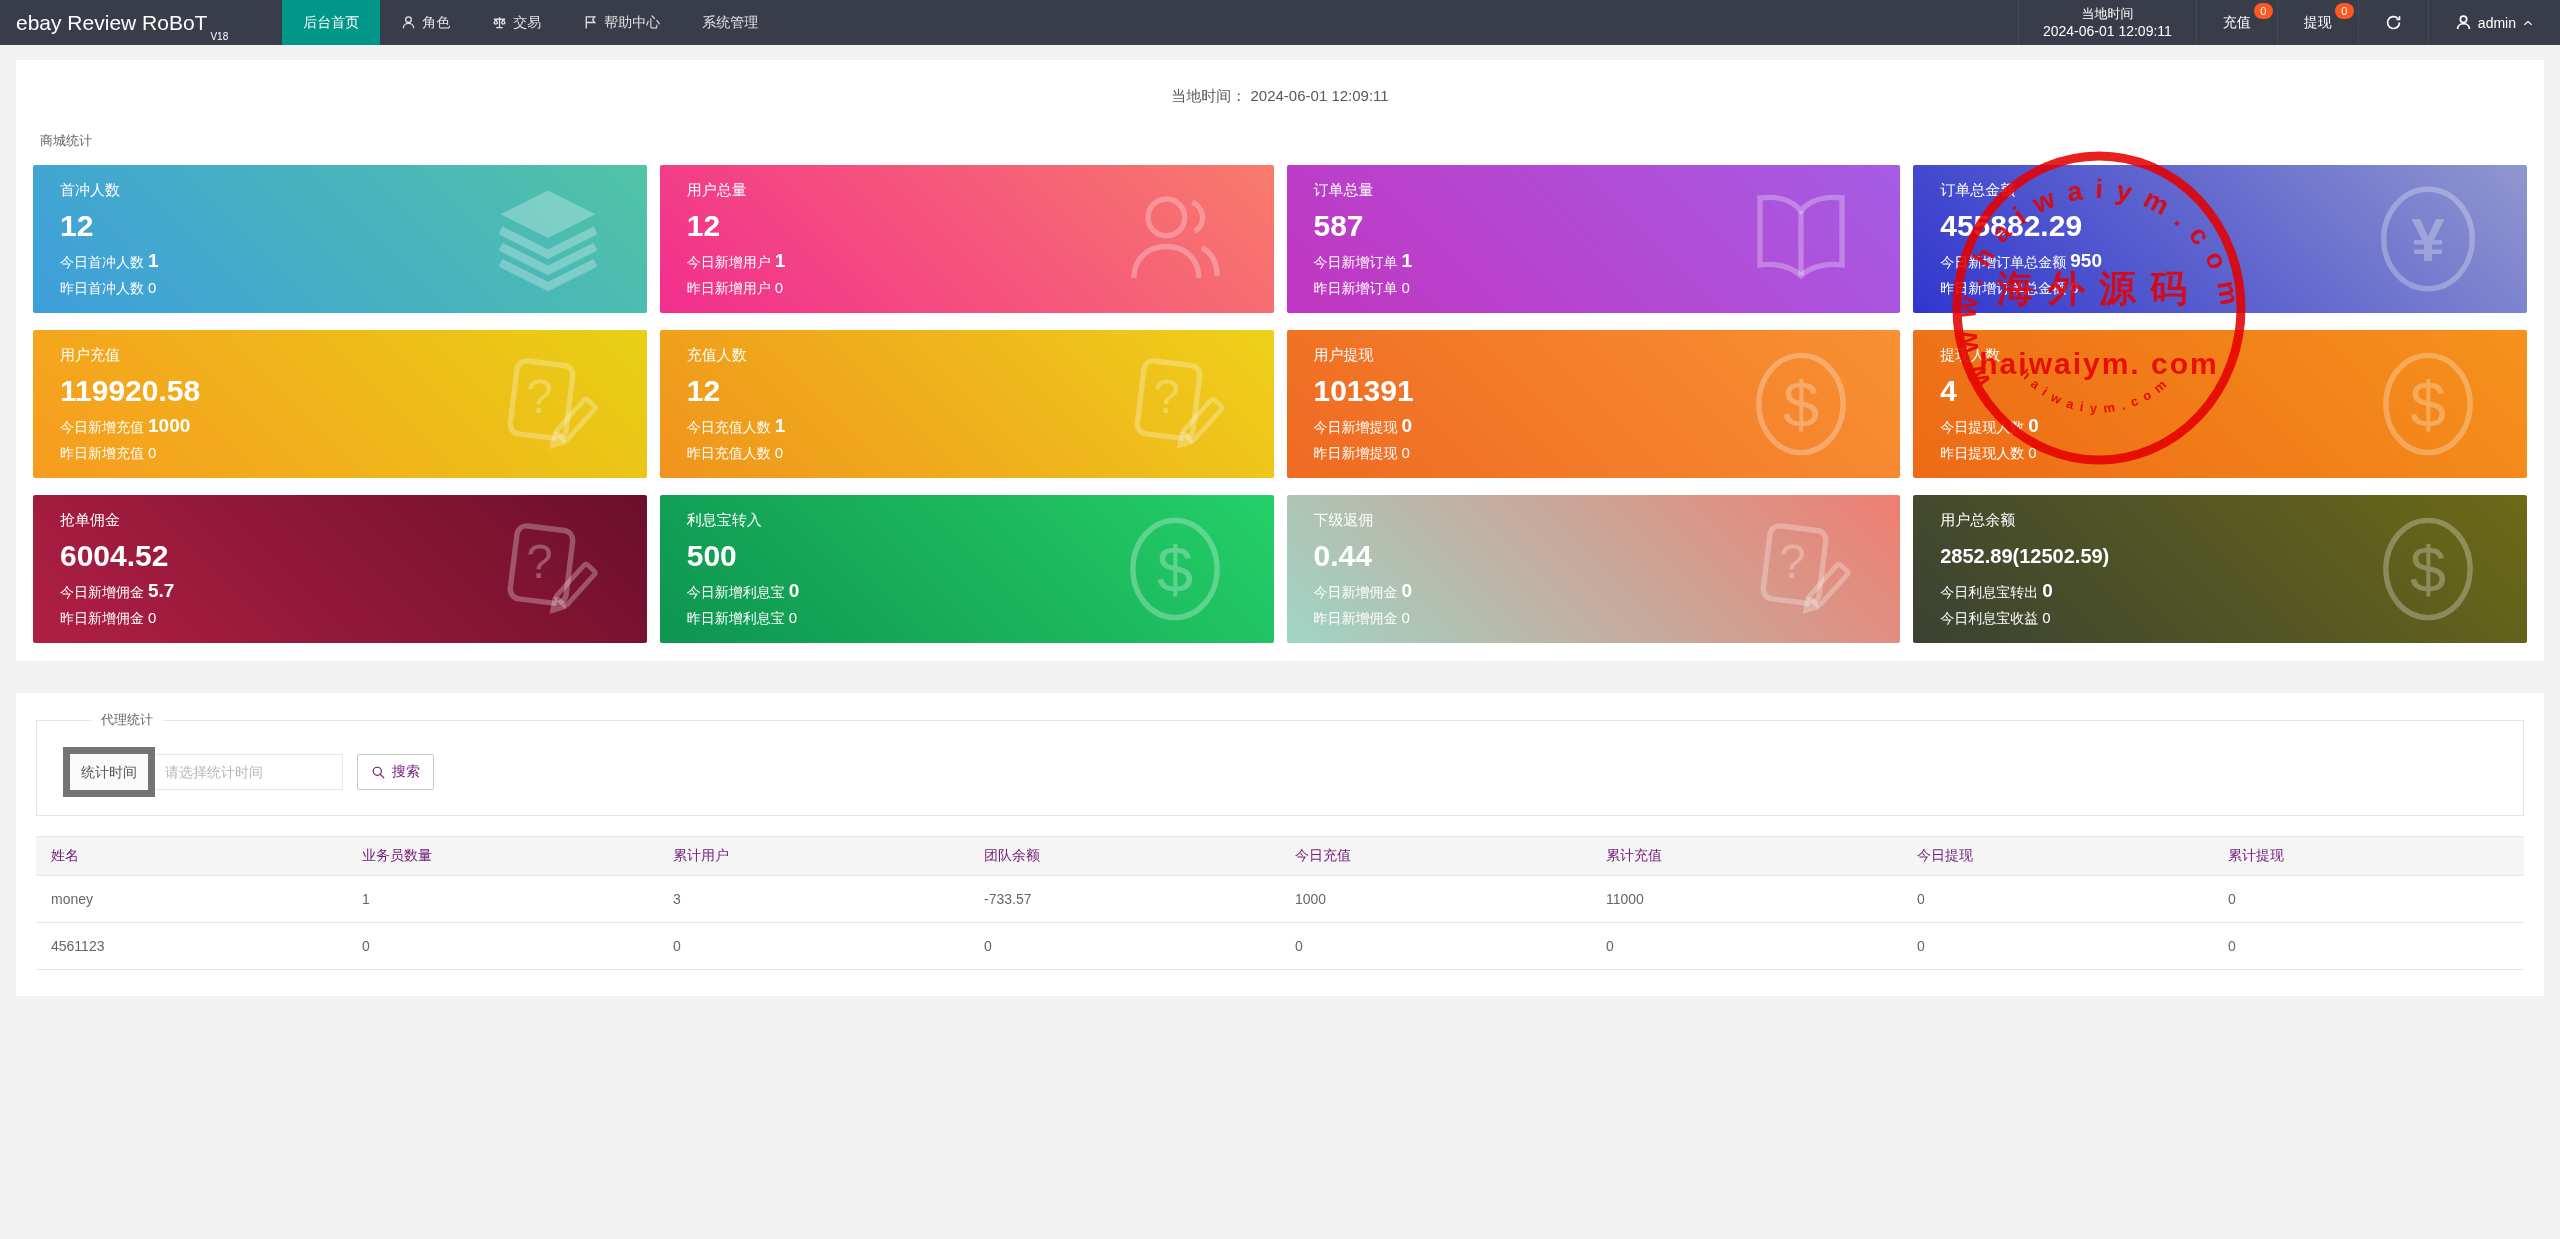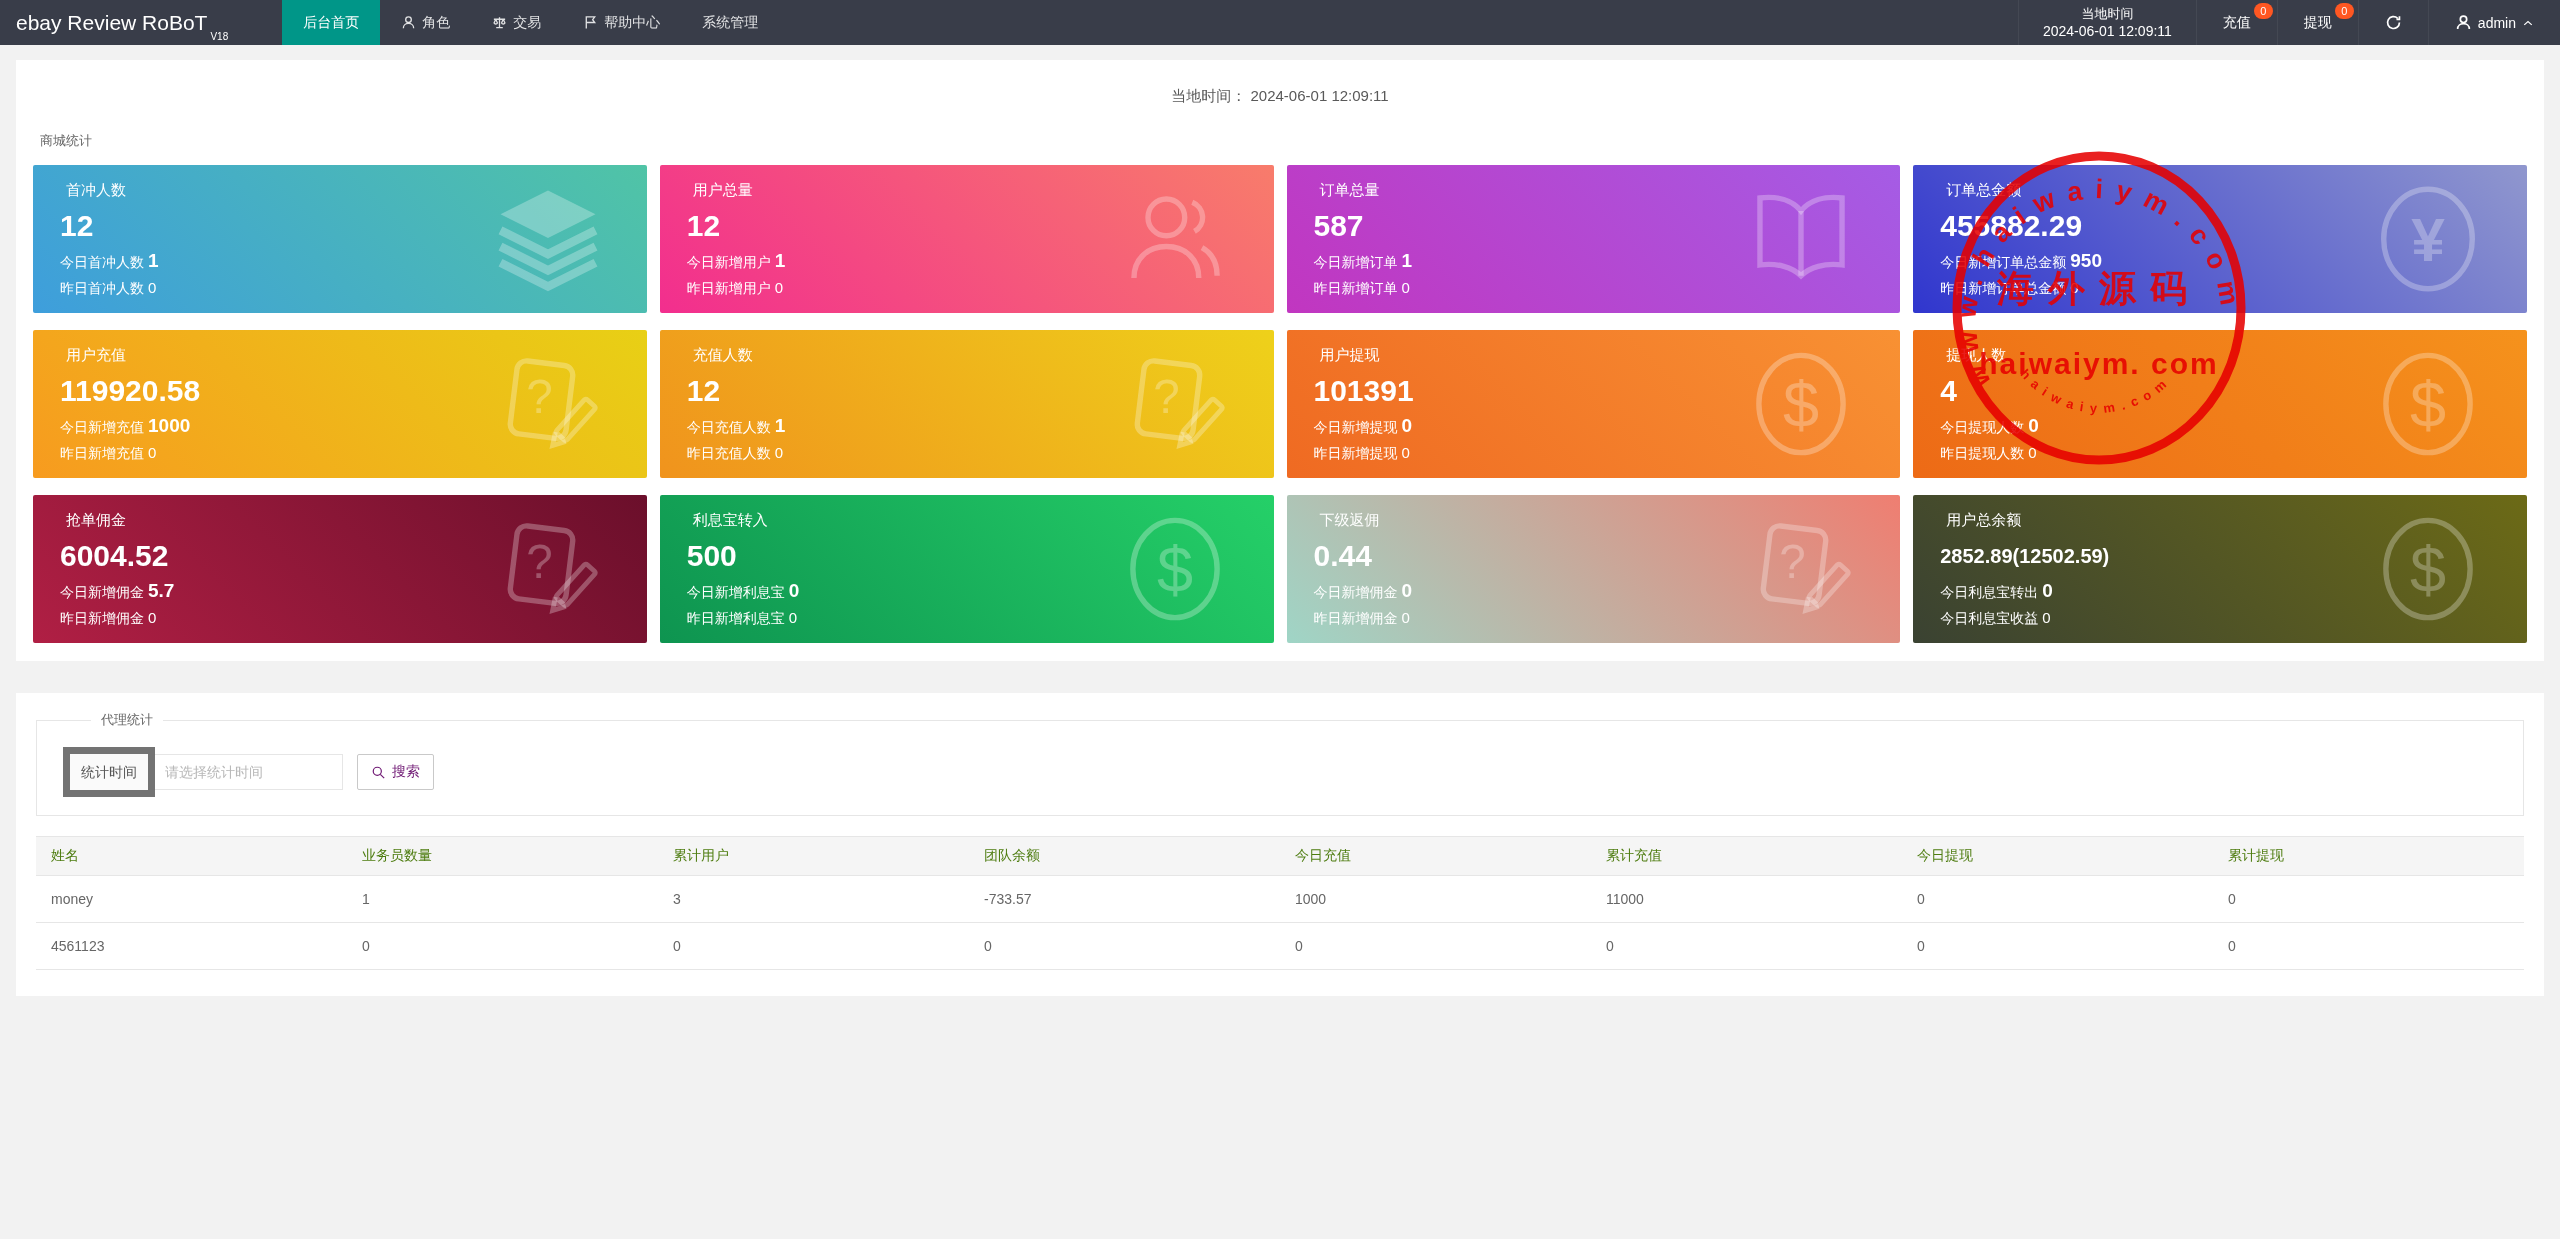--- a/index.html
+++ b/index.html
@@ -48,21 +48,21 @@
   .time-line{text-align:center;padding-top:27px;font-size:15px;color:#595959;}
   .section-label{margin:26px 0 0 24px;font-size:13px;color:#666;}
   .cards{
     margin:15px 17px 0 17px;
     display:grid;grid-template-columns:repeat(4,1fr);gap:17px 13px;
   }
   .card{
     position:relative;height:148px;color:#fff;padding:16px 0 0 27px;box-sizing:border-box;
     border-radius:2px;overflow:hidden;
   }
-  .card-title{font-size:15px;margin-left:6px;}
+  .card-title{font-size:15px;}
   .card-value{font-size:30px;font-weight:700;margin-top:9px;line-height:34px;}
   .card.small-value .card-value{font-size:20px;line-height:34px;}
   .card-line{font-size:14px;margin-top:7px;}
   .card-line b{font-size:19px;font-weight:700;margin-left:4px;}
   .card-line.l3 b{font-size:15px;font-weight:400;}
   .card-icon{
     position:absolute;right:45px;top:50%;transform:translateY(-50%);
     width:108px;height:108px;color:rgba(255,255,255,.28);
   }
   .card-icon svg{width:100%;height:100%;}
@@ -88,21 +88,21 @@
     border:1px solid #C9C9C9;border-radius:2px;font-size:14px;color:#701a75;
     display:flex;align-items:center;gap:6px;cursor:pointer;font-family:inherit;
   }
   .search-btn svg{width:15px;height:15px;stroke:#444;fill:none;stroke-width:7;}
   table.agent-table{
     width:100%;border-collapse:collapse;margin-top:20px;font-size:14px;color:#666;
     table-layout:fixed;
   }
   table.agent-table th{
     background:#f5f5f5;font-weight:400;text-align:left;height:38px;
-    padding:0 0 0 15px;color:#4d7c0f;
+    padding:0 0 0 15px;color:#701a75;
     border-top:1px solid #e6e6e6;border-bottom:1px solid #e6e6e6;
   }
   table.agent-table td{
     height:46px;padding:0 0 0 15px;border-bottom:1px solid #e6e6e6;color:#666;
   }
   table.agent-table th:first-child,
   table.agent-table td:first-child{padding-left:15px;}
   
   .stamp{
     position:absolute;left:1948px;top:148px;width:302px;height:322px;

